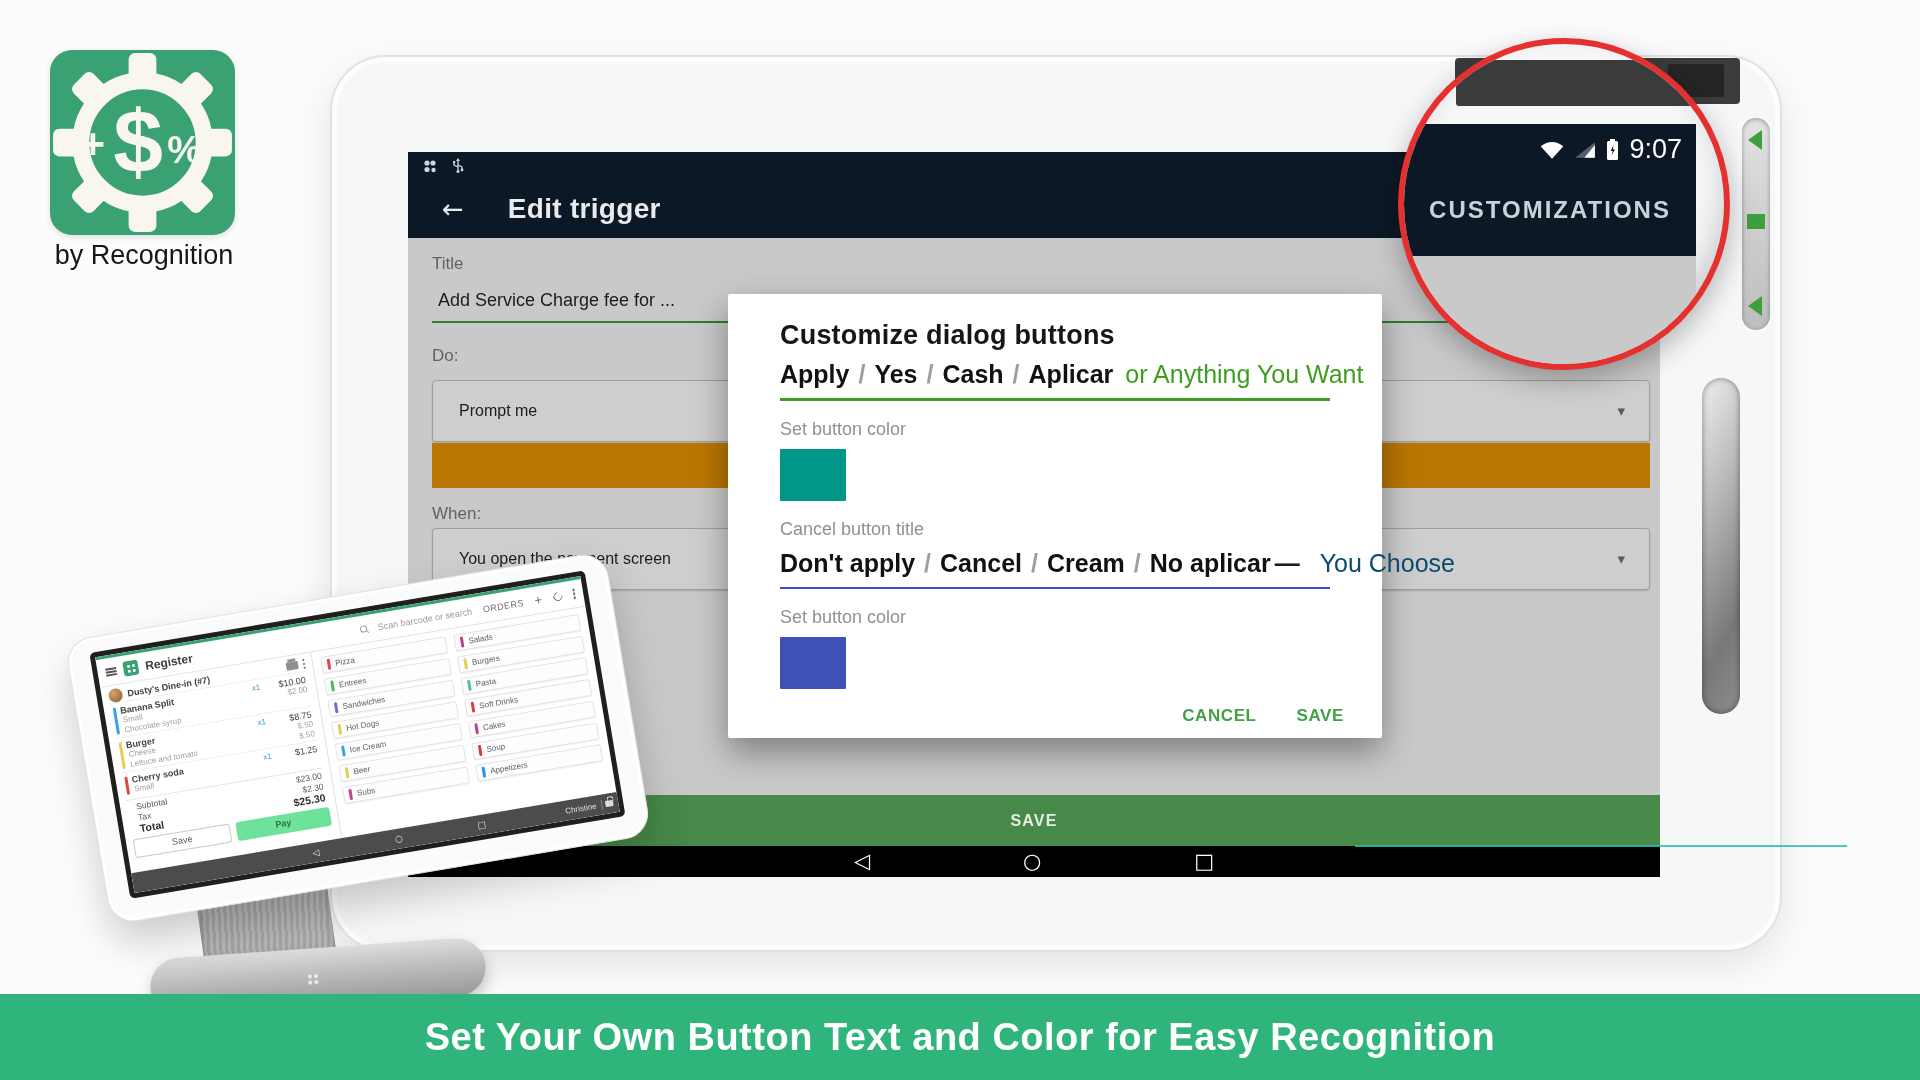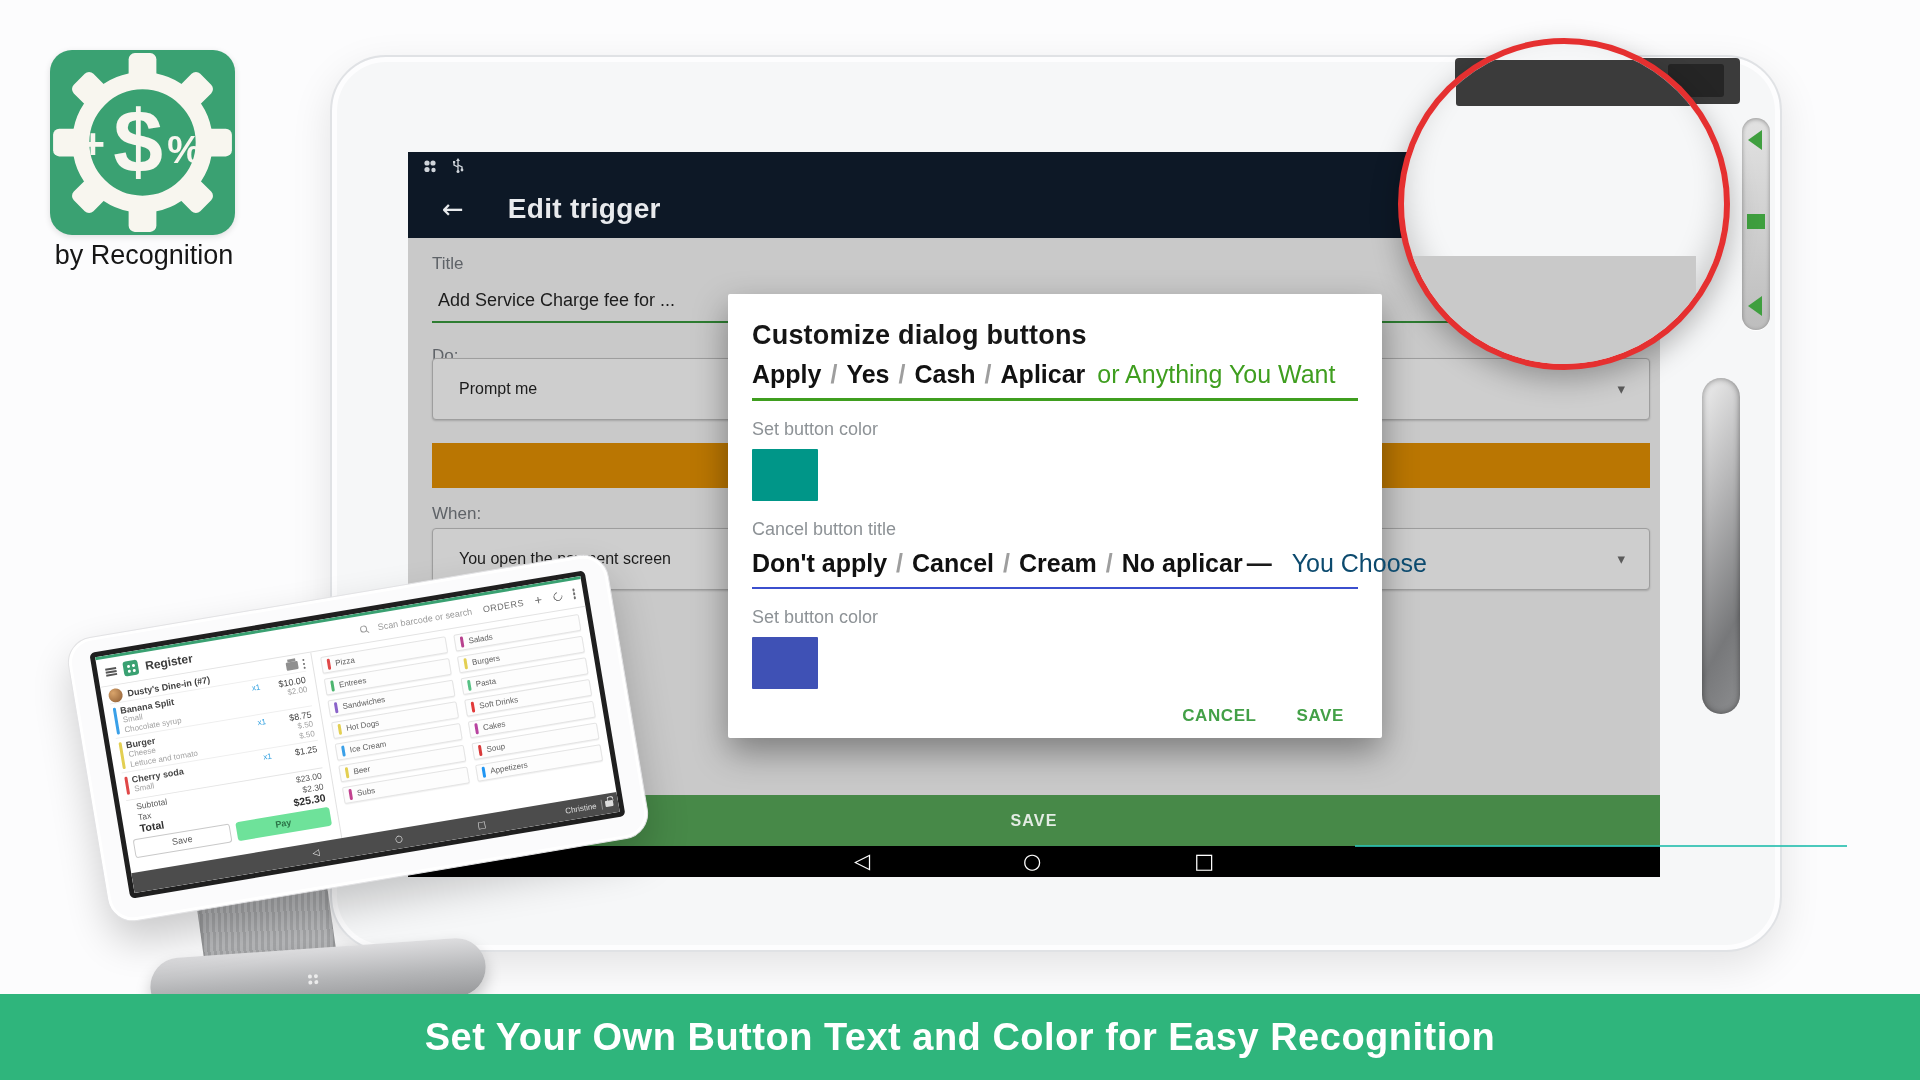--- a/index.html
+++ b/index.html
@@ -55,40 +55,40 @@
   #title-label  { left:24px; top:102px; }
   #title-value  { left:30px; top:138px; font-size:18px; color:#1c1c1c; }
   #title-line   { left:24px; top:169px; width:1218px; height:2px; background:#2e7d32; }
   #do-label     { left:24px; top:194px;text-align:center; }
   .dropdown { left:24px; width:1218px; height:62px; background:#cecece;
               border:1px solid #9e9e9e; border-radius:4px;
               box-shadow:0 1px 2px rgba(0,0,0,.18);
               display:flex; align-items:center; }
   .dropdown .val { font-size:16px; color:#1c1c1c; margin-left:26px; }
   .dropdown .caret { margin-left:auto; margin-right:24px; color:#5b5b5b; font-size:15px; }
-  #dd-do   { top:206px; }
+  #dd-do   { top:228px; }
   #orange-bar { left:24px; top:291px; width:1218px; height:45px; background:#ba7602; }
   #when-label { left:24px; top:352px; }
   #dd-when { top:376px; }
 
   #save-bar { left:0; top:643px; width:100%; height:51px; background:#478948;
               display:flex; align-items:center; justify-content:center; }
   #save-bar span { color:#e4ece4; font-size:16px; font-weight:bold; letter-spacing:1.2px; }
   #navbar { left:0; top:694px; width:100%; height:31px; background:#000;
             display:flex; align-items:center; justify-content:center; }
   #navbar .cluster { display:flex; width:360px; justify-content:space-between; }
   #navbar span { color:#fff; font-size:21px; line-height:31px; }
 
   #teal-line { left:1355px; top:845px; width:492px; height:2px; background:#2cc0b0;
                opacity:.85; z-index:6; }
 
   
   #dialog { left:728px; top:294px; width:654px; height:444px; background:#fff; z-index:10;
             border-radius:2px; box-shadow:0 14px 34px rgba(0,0,0,.38);
-            padding:26px 24px; }
+            padding:26px 52px; }
   #dialog h1 { font-size:27px; color:#161616; letter-spacing:.2px; }
   .dlg-label { font-size:18px; color:#8d9296; margin-top:18px; }
   .big-line { margin-top:9px; font-size:25px; color:#111; white-space:nowrap; }
   .big-line b { font-weight:bold; }
   .big-line .sep { color:#9e9e9e; font-weight:bold; margin:0 9px; }
   .big-line .dash { color:#1a1a1a; font-weight:bold; margin:0 8px 0 4px; }
   .hint-green { color:#3f9e1f; margin-left:12px; }
   .hint-blue  { color:#0c4a6e; margin-left:12px; }
   .uline { height:2px; margin-top:9px; width:100%; }
   .uline.green { background:#3f9e1f; height:3px; }
@@ -312,20 +312,38 @@
     <div class="swatch" style="background: rgb(63, 81, 181);"></div>
 
     <div id="dlg-actions">
       <span>CANCEL</span>
       <span>SAVE</span>
     </div>
   </div>
 
   <div id="magnifier" class="abs">
     <div id="mag-strip" class="abs"></div>
+    <div id="mag-navy" class="abs">
+      <div id="mag-status">
+        <svg width="26" height="20" viewBox="0 0 24 18">
+          <path d="M12 17 L1.5 5.5 Q12 -2.5 22.5 5.5 Z" fill="#ffffff"></path>
+        </svg>
+        <svg width="22" height="18" viewBox="0 0 20 16">
+          <path d="M1 15 L19 15 L19 1 Z" fill="#55606b"></path>
+          <path d="M19 3.5 L19 15 L9.5 15 Z" fill="#ffffff"></path>
+        </svg>
+        <svg width="15" height="24" viewBox="0 0 15 24">
+          <rect x="5" y="1" width="5" height="3" fill="#ffffff"></rect>
+          <rect x="2" y="3" width="11" height="19" rx="1.5" fill="#ffffff"></rect>
+          <path d="M8.4 7 L5.8 13 h2 l-1.4 4.5 3.6-6 h-2 z" fill="#0d1826"></path>
+        </svg>
+        <span id="mag-time">9:07</span>
+      </div>
+      <div id="mag-action">CUSTOMIZATIONS</div>
+    </div>
     <div id="mag-gray" class="abs"></div>
     <div id="mag-greenline" class="abs"></div>
   </div>
 
   <div id="pos" class="abs">
     <div id="pos-neck" class="abs"></div>
     <div id="pos-base" class="abs">
       <div class="base-clover"></div>
     </div>
     <div id="pos-body" class="abs">

